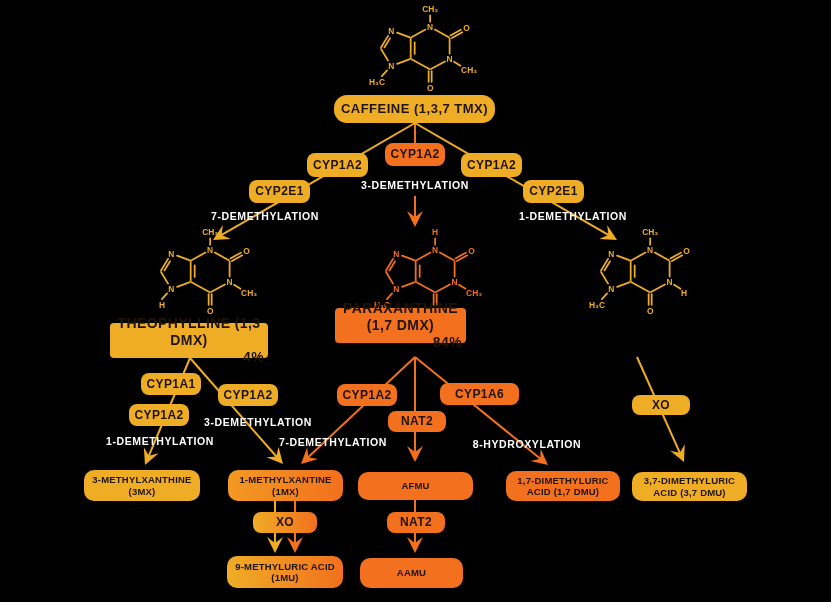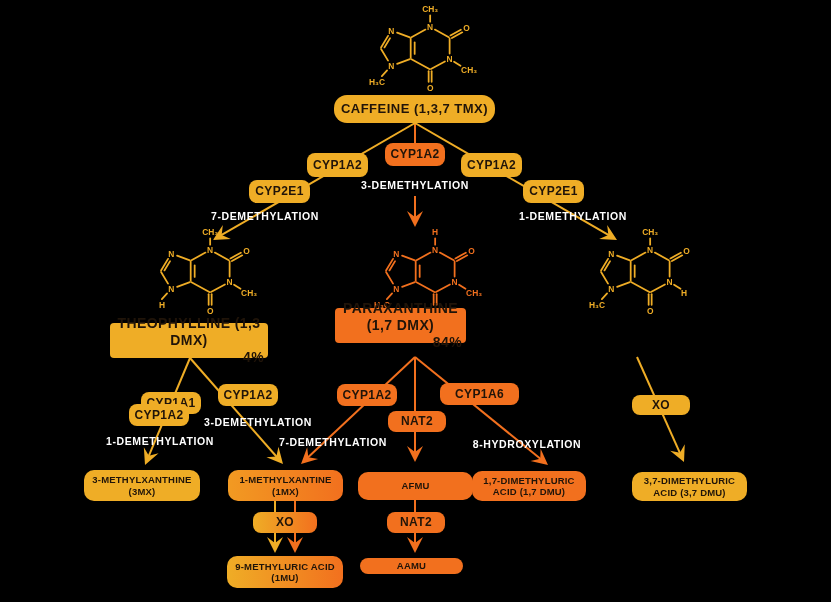--- a/index.html
+++ b/index.html
@@ -208,21 +208,21 @@
 
   <div class="box yellow met" style="left:110px;top:323px;width:158px;height:35px">
     <span>THEOPHYLLINE (1,3 DMX)</span>
     <span>4%</span>
   </div>
   <div class="box orange met" style="left:335px;top:308px;width:131px;height:35px">
     <span>PARAXANTHINE (1,7 DMX)</span>
     <span>84%</span>
   </div>
 
-  <div class="box yellow enz" style="left:141px;top:392px;width:60px;height:22px">
+  <div class="box yellow enz" style="left:141px;top:373px;width:60px;height:22px">
       <span>CYP1A1</span>
     </div>
   <div class="box yellow enz" style="left:129px;top:404px;width:60px;height:22px">
       <span>CYP1A2</span>
     </div>
   <div class="box yellow enz" style="left:218px;top:384px;width:60px;height:22px">
       <span>CYP1A2</span>
     </div>
   <div class="box orange enz" style="left:337px;top:384px;width:60px;height:22px">
       <span>CYP1A2</span>
@@ -246,37 +246,37 @@
     <span>3-METHYLXANTHINE</span>
     <span>(3MX)</span>
   </div>
   <div class="box grad2 prod" style="left:228px;top:470px;width:115px;height:31px">
     <span>1-METHYLXANTINE</span>
     <span>(1MX)</span>
   </div>
   <div class="box orange prod" style="left:358px;top:472px;width:115px;height:28px">
     <span>AFMU</span>
   </div>
-  <div class="box orange prod" style="left:472px;top:471px;width:114px;height:30px">
+  <div class="box orange prod" style="left:506px;top:471px;width:114px;height:30px">
     <span>1,7-DIMETHYLURIC</span>
     <span>ACID (1,7 DMU)</span>
   </div>
   <div class="box yellow prod" style="left:632px;top:472px;width:115px;height:29px">
     <span>3,7-DIMETHYLURIC</span>
     <span>ACID (3,7 DMU)</span>
   </div>
 
   <div class="box grad enz" style="left:253px;top:512px;width:64px;height:21px">
       <span>XO</span>
     </div>
   <div class="box orange enz" style="left:387px;top:512px;width:58px;height:21px">
       <span>NAT2</span>
     </div>
 
   <div class="box grad prod" style="left:227px;top:556px;width:116px;height:32px">
     <span>9-METHYLURIC ACID</span>
     <span>(1MU)</span>
   </div>
-  <div class="box orange prod" style="left:360px;top:558px;width:103px;height:16px">
+  <div class="box orange prod" style="left:360px;top:558px;width:103px;height:30px">
     <span>AAMU</span>
   </div>
 
 </div>
 
 </body></html>

